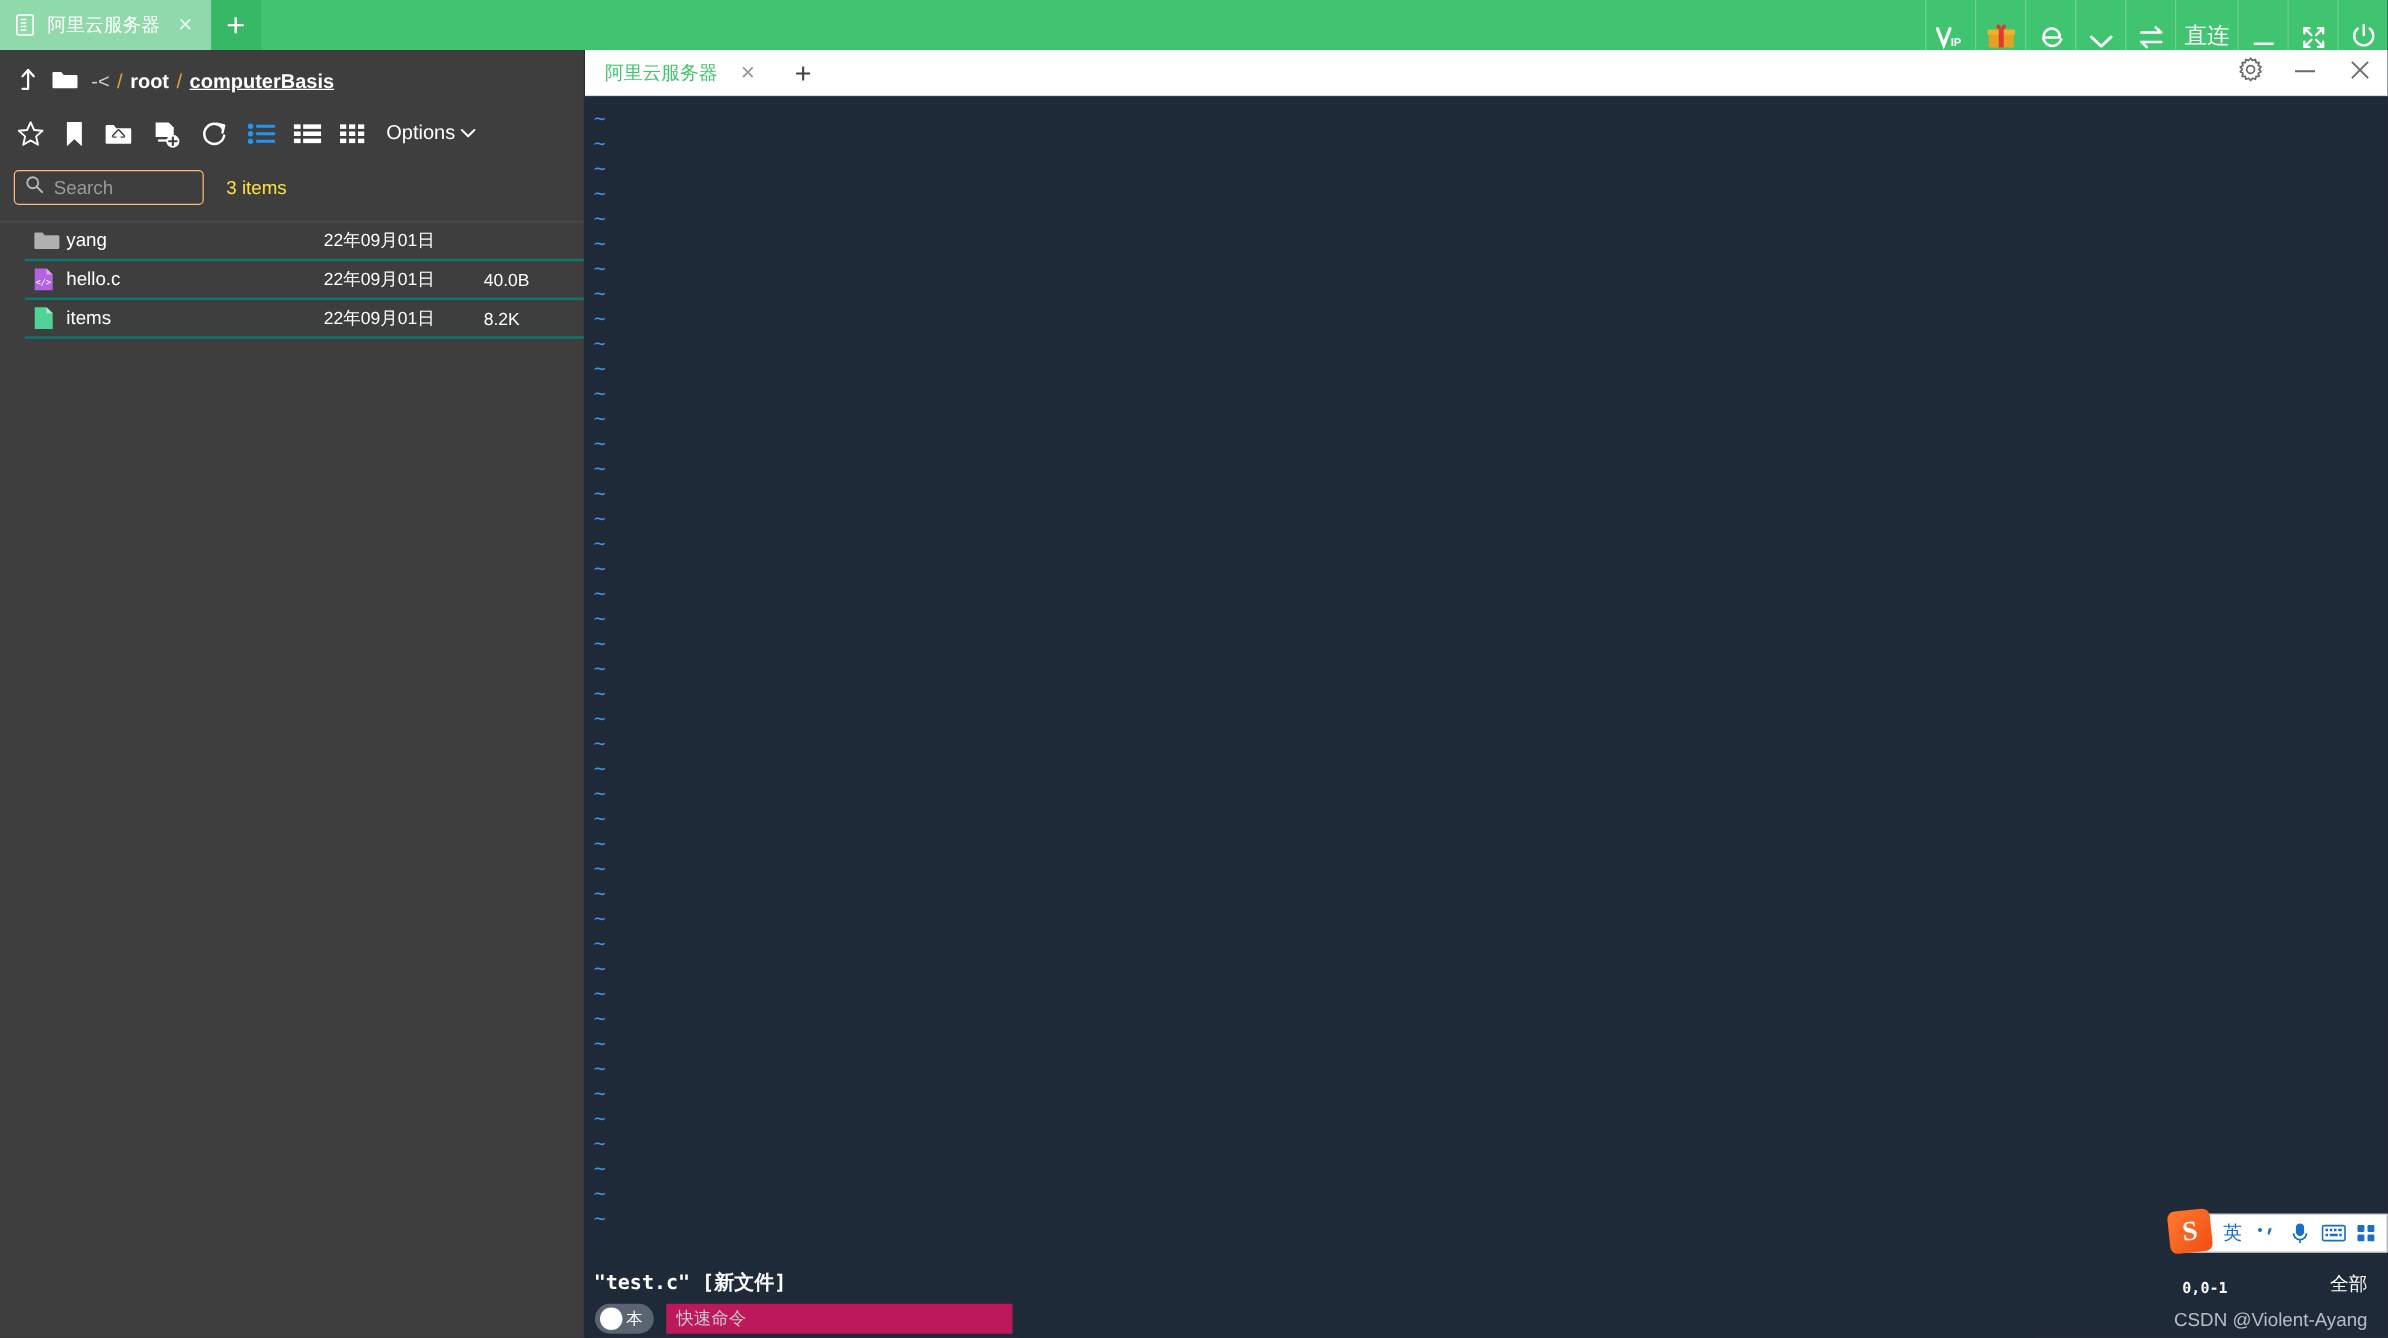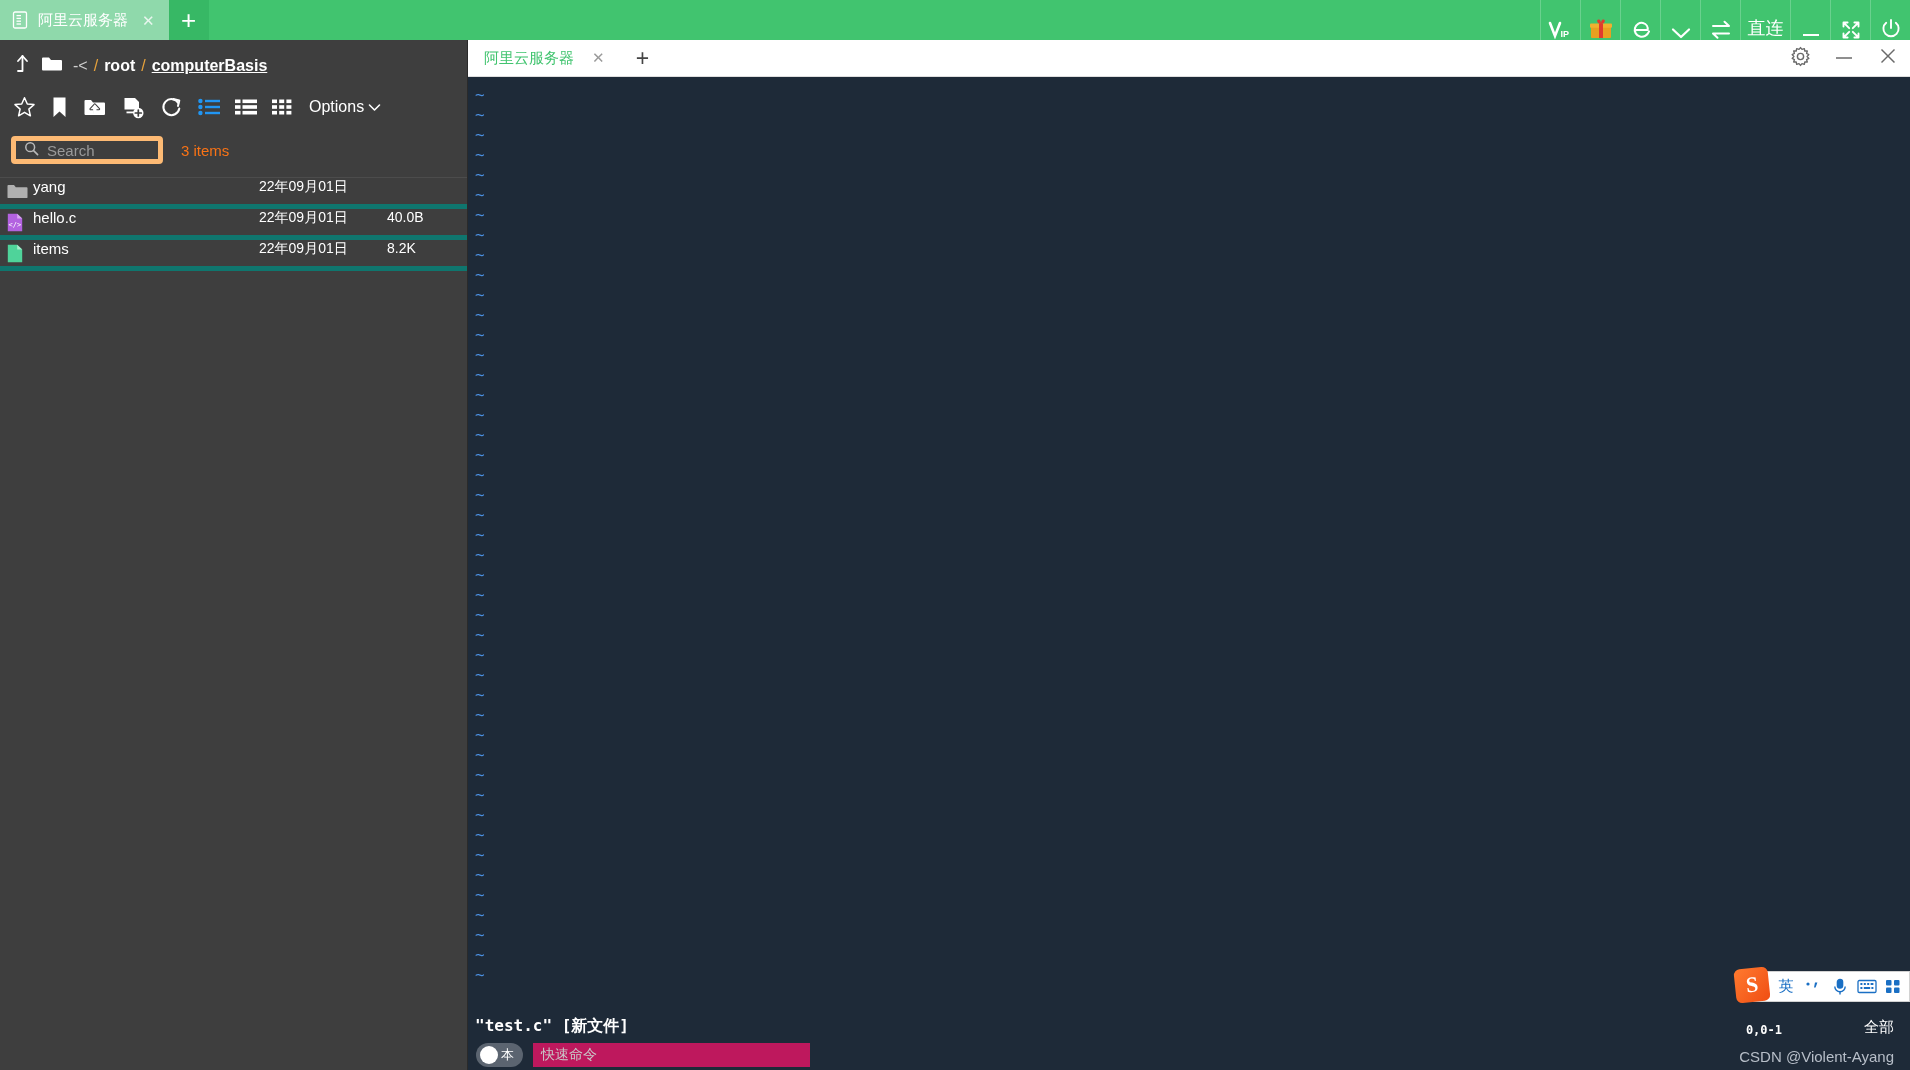--- a/index.html
+++ b/index.html
@@ -81,32 +81,33 @@
     color: #ffffff; font-size: 16px; font-weight: 500; margin-left: 2px;
   }
 
   #fb-searchrow {
     display: flex; align-items: center; gap: 18px;
     height: 36px; padding: 0 11px; margin-top: 5px;
   }
   #search-box {
     display: flex; align-items: center; gap: 8px;
     width: 152px; height: 28px; padding: 0 8px;
-    border: 5px solid #fdba74; border-radius: 4px;
+    border: 1px solid #fdba74; border-radius: 4px;
     color: #9a9a9a;
   }
   #search-input-text { font-size: 15px; color: #9a9a9a; }
-  #item-count { color: #f97316; font-size: 15px; }
+  #item-count { color: #fde047; font-size: 15px; }
 
   #file-list { margin-top: 9px; border-top: 1px solid #4c4c4c; }
   .file-row {
-    display: flex; 
+    display: flex; align-items: center;
     height: 31px;
-    border-bottom: 5px solid #0f766e;
+    border-bottom: 2px solid #0f766e;
     padding-left: 7px;
+    margin-left: 20px;
   }
   .file-row .f-icon { width: 26px; flex: none; display: flex; align-items: center; }
   .file-row .f-name {
     flex: 1 1 auto; color: #ffffff; font-size: 15px;
     overflow: hidden; white-space: nowrap;
   }
   .file-row .f-date {
     width: 128px; flex: none; color: #ffffff; font-size: 14px;
   }
   .file-row .f-size {

